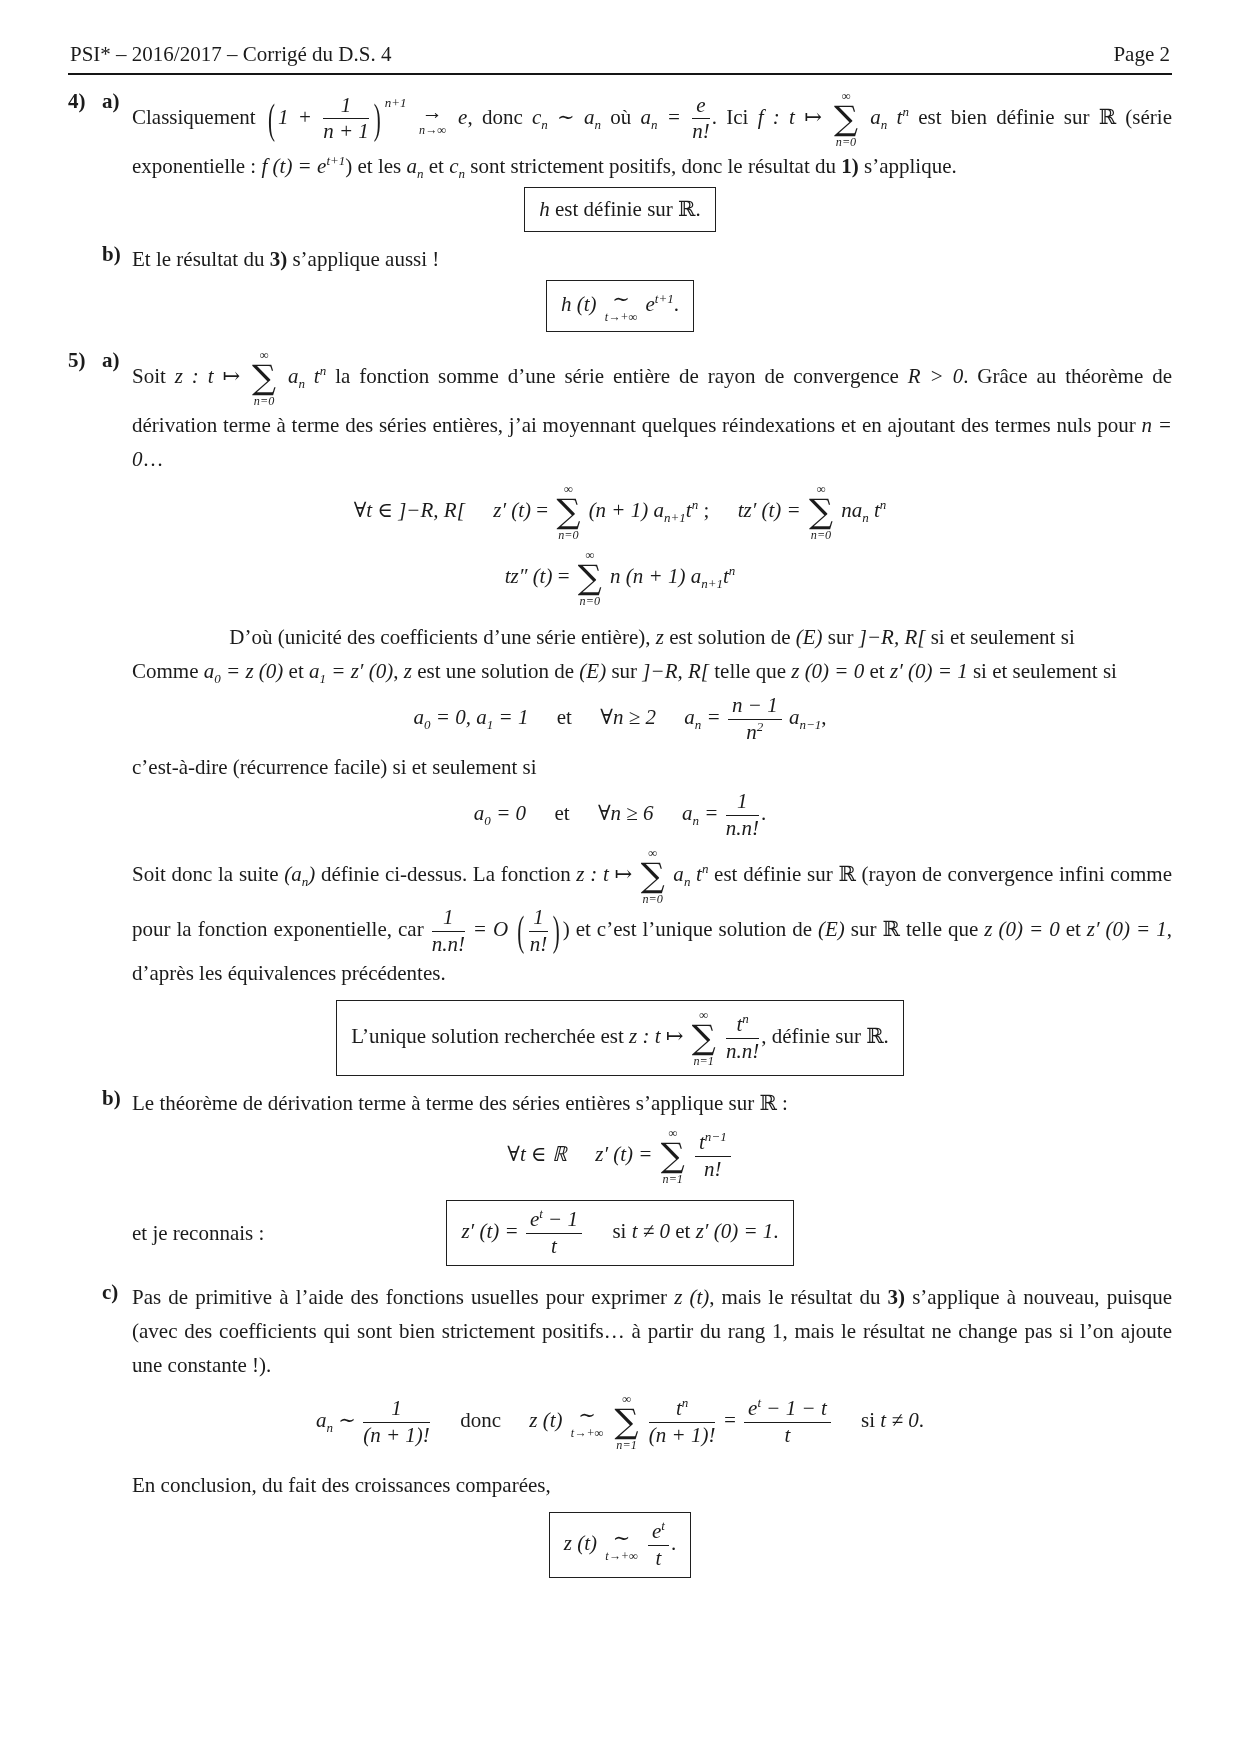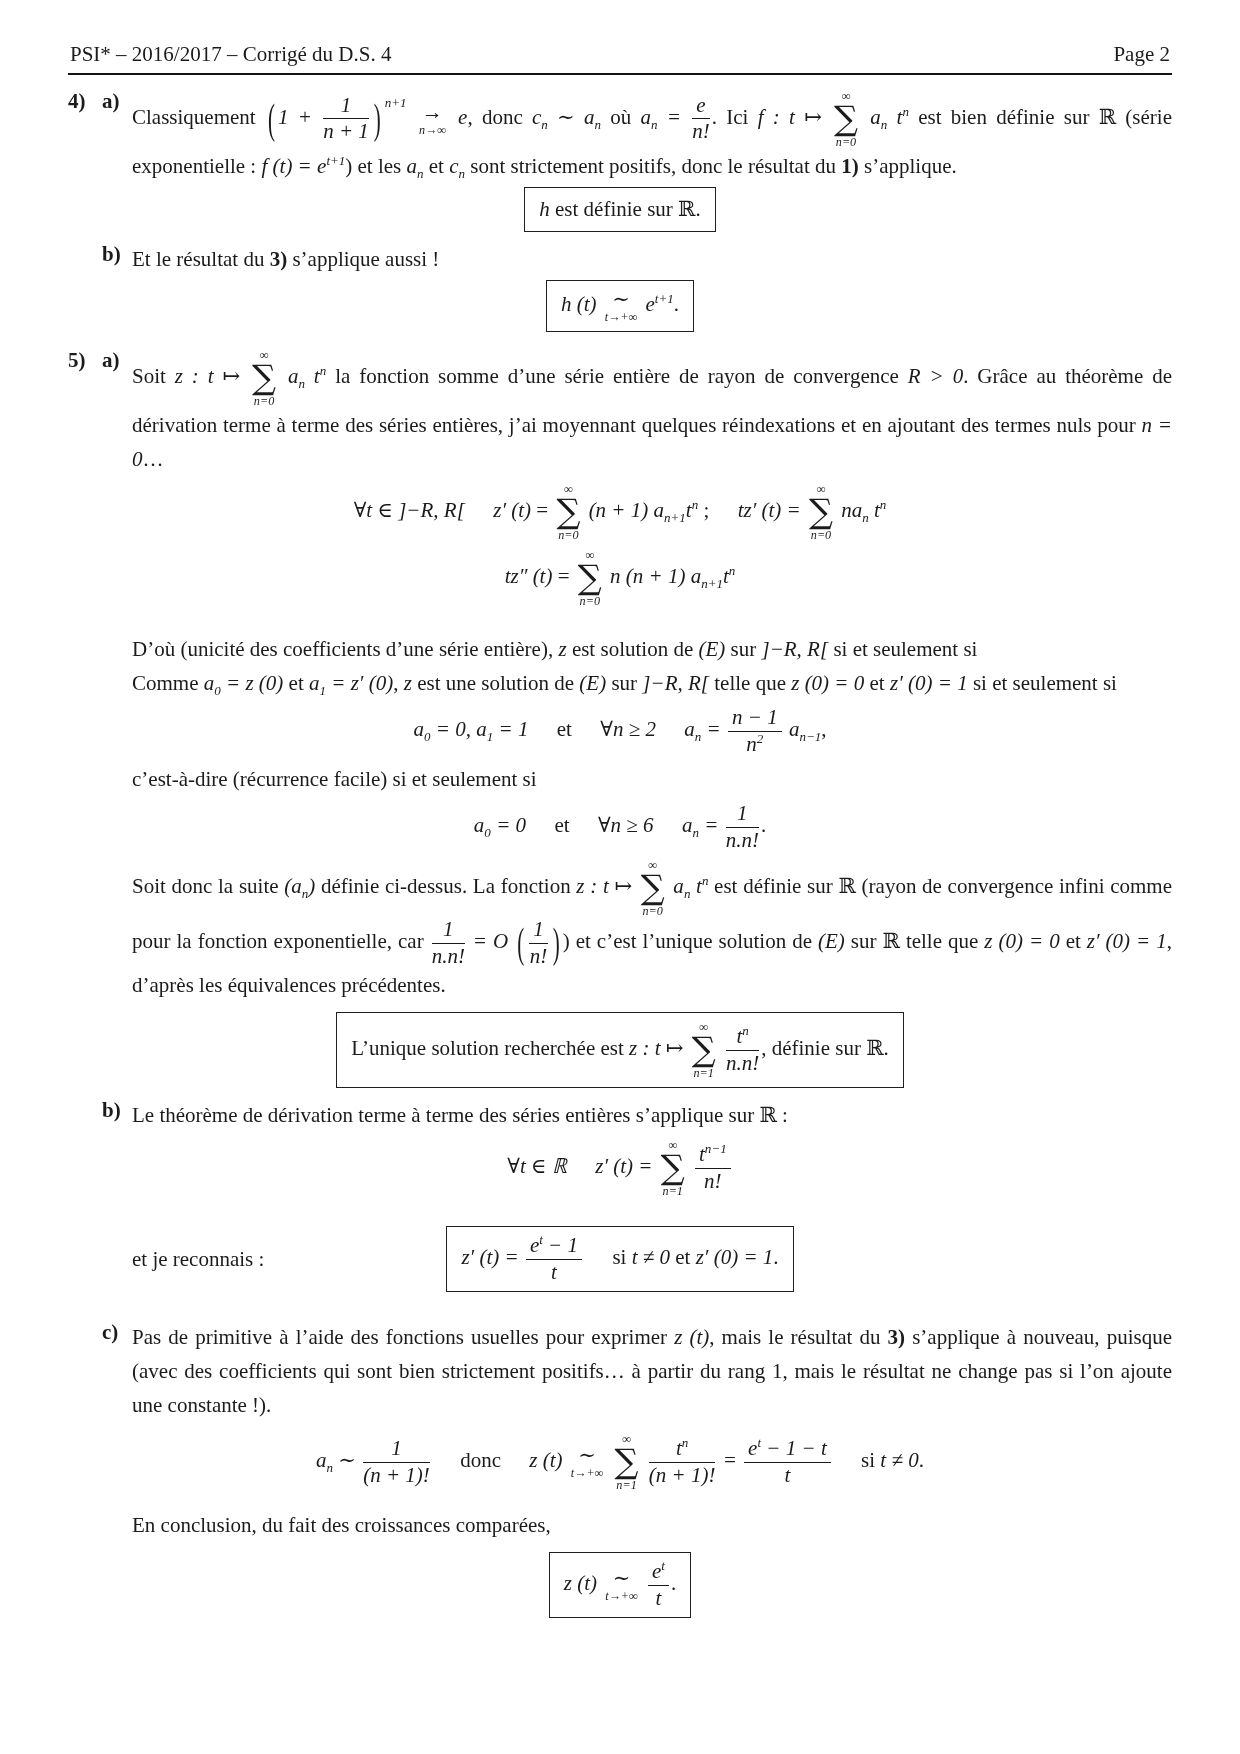--- a/index.html
+++ b/index.html
@@ -16,21 +16,21 @@
   .item{display:flex;align-items:flex-start;margin-top:10px;}
   .inum{flex:none;width:34px;font-weight:bold;}
   .isub{flex:none;width:30px;font-weight:bold;}
   .ptext{flex:1;line-height:1.62;text-align:justify;}
   .plain{line-height:1.62;}
   .indent2{margin-left:64px;}
   
   .disp{text-align:center;line-height:1.5;margin:6px 0 6px 0;}
   .center{text-align:center;margin:10px 0;}
   .boxed{display:inline-block;border:1.5px solid #1f1f1f;padding:7px 14px;line-height:1.4;text-align:left;}
-  .rowlbl{position:relative;text-align:center;margin:28px 0;}
+  .rowlbl{position:relative;text-align:center;margin:14px 0;}
   .rowlbl .side{position:absolute;left:64px;top:50%;transform:translateY(-50%);}
   
   .math .it{font-style:italic;}
   .math .bd{font-weight:bold;font-style:normal;}
   .math .qd{display:inline-block;width:1.1em;}
   .math sup{font-size:0.62em;line-height:0;}
   .math sub{font-size:0.62em;line-height:0;}
   .hsup{font-size:0.62em;vertical-align:1.3em;margin-left:1px;}
   .mfrac{display:inline-flex;flex-direction:column;vertical-align:middle;text-align:center;line-height:1.12;margin:0 2px;}
   .mfrac>.num{display:block;padding:0 4px 1px 4px;border-bottom:1.3px solid #1a1a1a;}
@@ -108,21 +108,21 @@
           <span class="lim">∞</span>
           <span class="sum">∑</span>
           <span class="lim">n=0</span>
         </span> na<sub>n</sub> t<sup>n</sup></span></div>
   <div class="disp math"><span class="it">tz″ (t)</span>  =  <span class="it"><span class="mou">
           <span class="lim">∞</span>
           <span class="sum">∑</span>
           <span class="lim">n=0</span>
         </span> n (n + 1) a<sub>n+1</sub>t<sup>n</sup></span></div>
 
-  <div class="plain indent2 math" style="margin-top:24px;">D’où (unicité des coefficients d’une série entière), <span class="it">z</span> est solution de <span class="it">(E)</span> sur <span class="it">]−R, R[</span> si et seulement si</div>
+  <div class="plain indent2 math" style="margin-top:12px;text-align:center;">D’où (unicité des coefficients d’une série entière), <span class="it">z</span> est solution de <span class="it">(E)</span> sur <span class="it">]−R, R[</span> si et seulement si</div>
 
   <div class="plain indent2 math">Comme <span class="it">a<sub>0</sub> = z (0)</span> et <span class="it">a<sub>1</sub> = z′ (0)</span>, <span class="it">z</span> est une solution de <span class="it">(E)</span> sur <span class="it">]−R, R[</span> telle que <span class="it">z (0) = 0</span> et <span class="it">z′ (0) = 1</span> si et seulement si</div>
   <div class="disp math"><span class="it">a<sub>0</sub> = 0,  a<sub>1</sub> = 1</span><span class="qd"></span> et <span class="qd"></span><span class="it">∀n ≥ 2</span><span class="qd"></span> <span class="it">a<sub>n</sub> = <span class="mfrac">
           <span class="num">n − 1</span>
           <span class="den">n<sup>2</sup></span>
         </span> a<sub>n−1</sub></span>,</div>
 
   <div class="plain indent2 math">c’est-à-dire (récurrence facile) si et seulement si</div>
   <div class="disp math"><span class="it">a<sub>0</sub> = 0</span><span class="qd"></span> et <span class="qd"></span><span class="it">∀n ≥ 6</span><span class="qd"></span> <span class="it">a<sub>n</sub> = <span class="mfrac">
           <span class="num">1</span>

